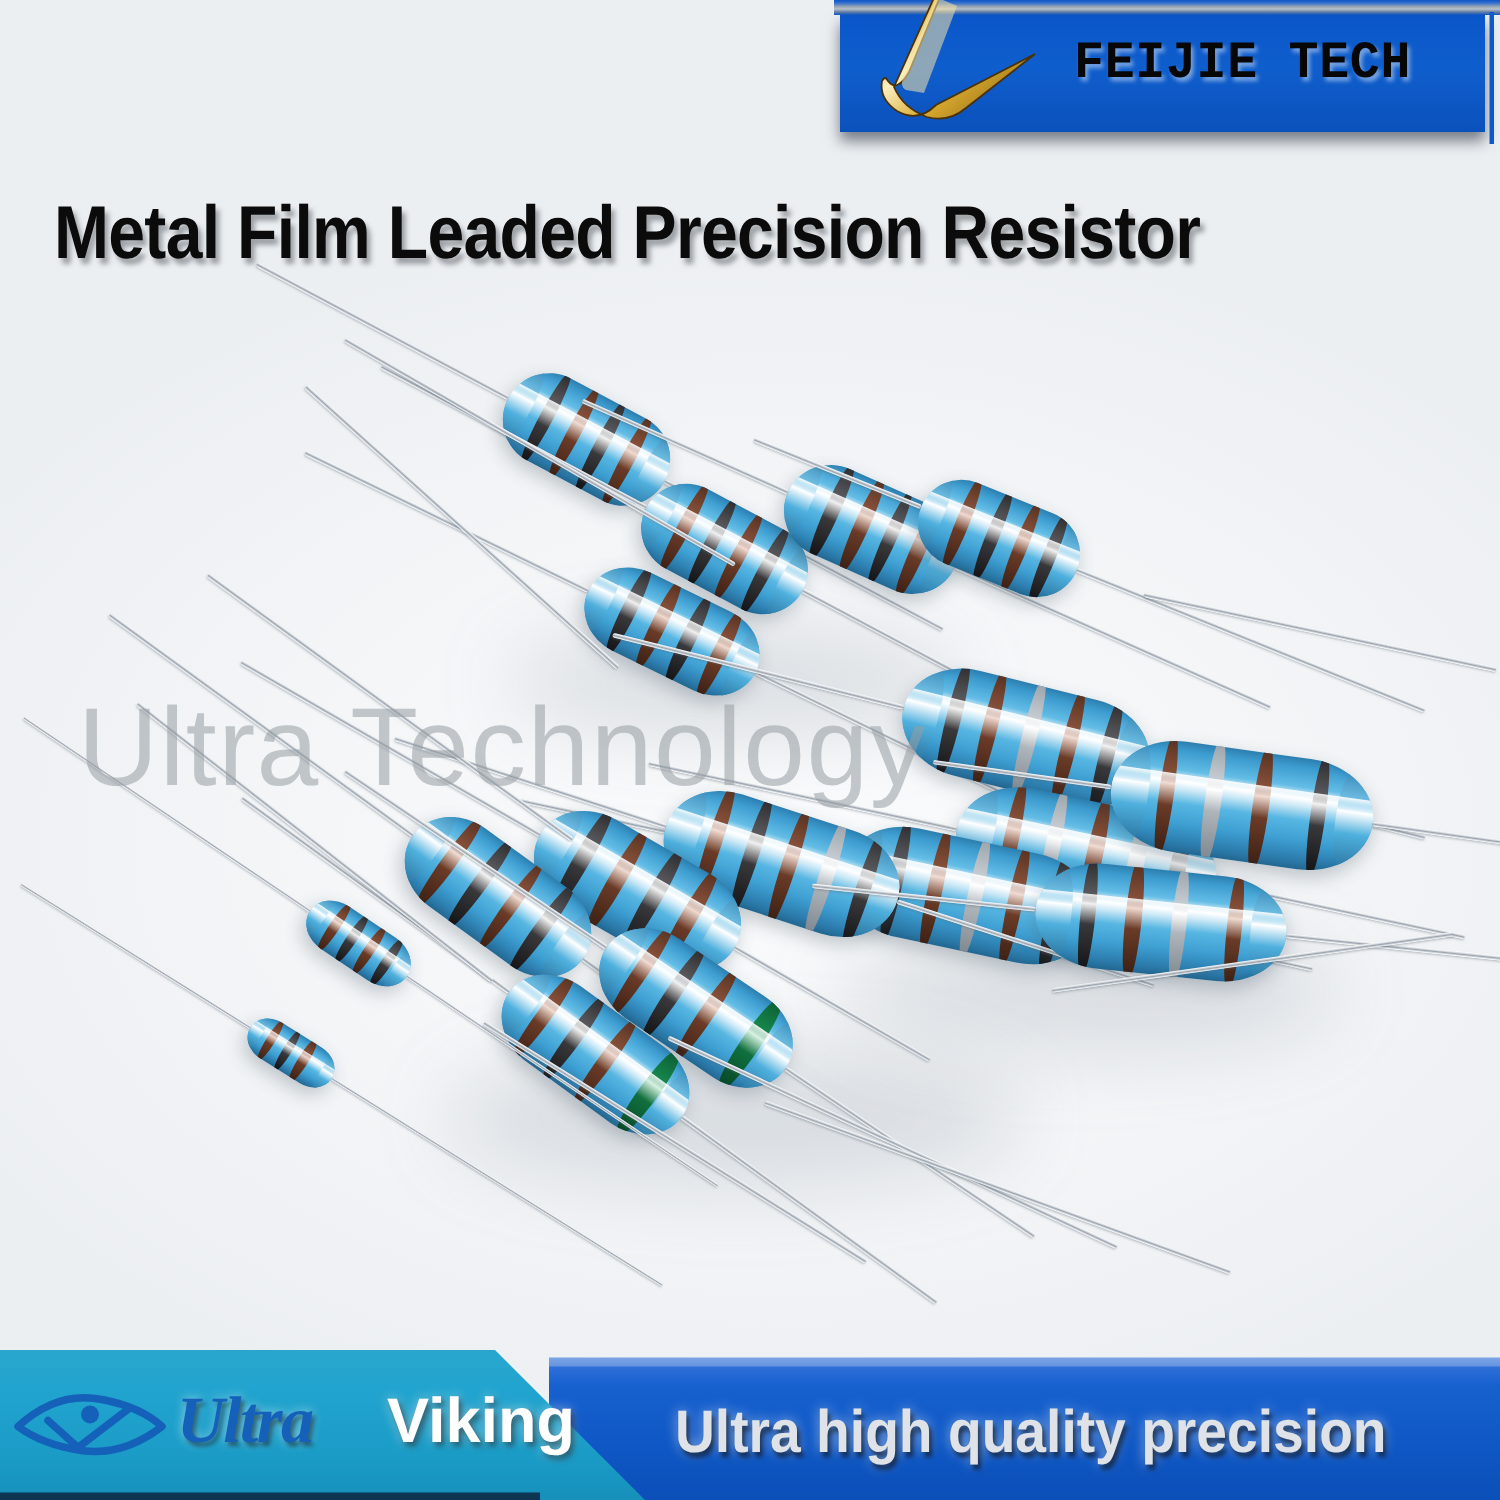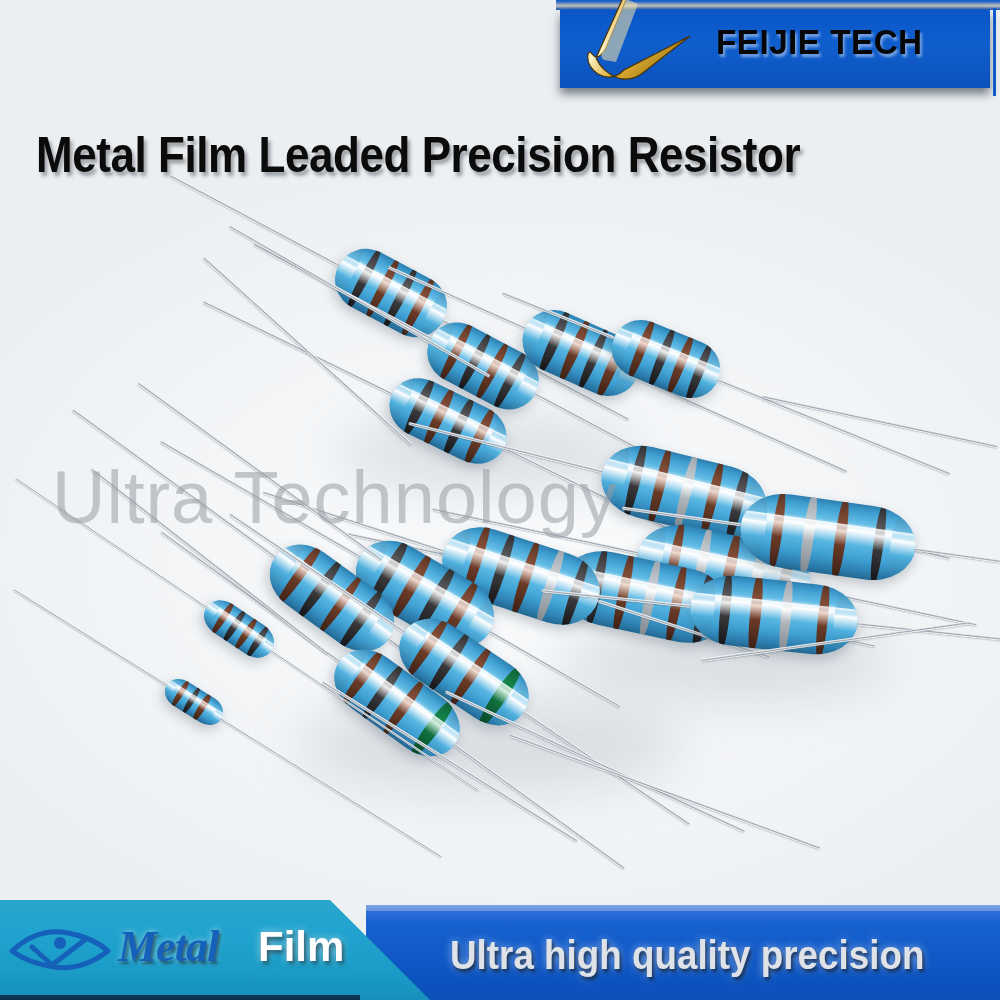--- a/index.html
+++ b/index.html
@@ -68,21 +68,21 @@
   
   #title{
     position:absolute;left:36px;top:126px;
     font-size:50px;font-weight:bold;color:#0b0b0b;
     letter-spacing:-.5px;white-space:nowrap;
     transform:scaleX(.88);transform-origin:left center;
     text-shadow:3px 4px 4px rgba(90,95,100,.55);
   }
 
   
-  #header{position:absolute;left:556px;top:0;width:444px;height:96px;}
+  #header{position:absolute;left:556px;top:0;width:444px;height:96px;font-family:Liberation Mono, monospace;}
   #header-topstrip{
     position:absolute;left:0;top:0;width:100%;height:10px;
     background:linear-gradient(to bottom,#1056c6 0%,#2f6ccf 18%,#9aa6b4 45%,#b9c2cc 60%,#6f86a8 78%,#0a55c8 100%);
   }
   #header-bar{
     position:absolute;left:4px;top:10px;width:430px;height:78px;
     background:linear-gradient(to bottom,#0a56c9 0%,#0f5ecd 45%,#0b51bb 100%);
     box-shadow:0 6px 9px rgba(20,30,45,.55);
   }
   #header-edge{position:absolute;left:437px;top:8px;width:3px;height:88px;background:#0d59c5;}
@@ -416,17 +416,17 @@
     <div id="cyan-dark-edge"></div>
 
     <svg id="viking-mark" viewBox="0 0 108 56">
       <g fill="none" stroke="#1560b8" stroke-width="5" stroke-linejoin="round" stroke-linecap="round">
         <path d="M4 30 Q30 6 60 12 Q86 17 100 30 Q74 50 46 46 Q20 42 4 30 Z"></path>
         <path d="M24 26 L44 44 L78 18"></path>
       </g>
       <circle cx="52" cy="22" r="6" fill="#1560b8"></circle>
     </svg>
 
-    <div id="viking-word">Metal</div>
-    <div id="agent-word">Film</div>
+    <div id="viking-word">Ultra</div>
+    <div id="agent-word">Viking</div>
   </div>
 
 </div>
 
 </body></html>

